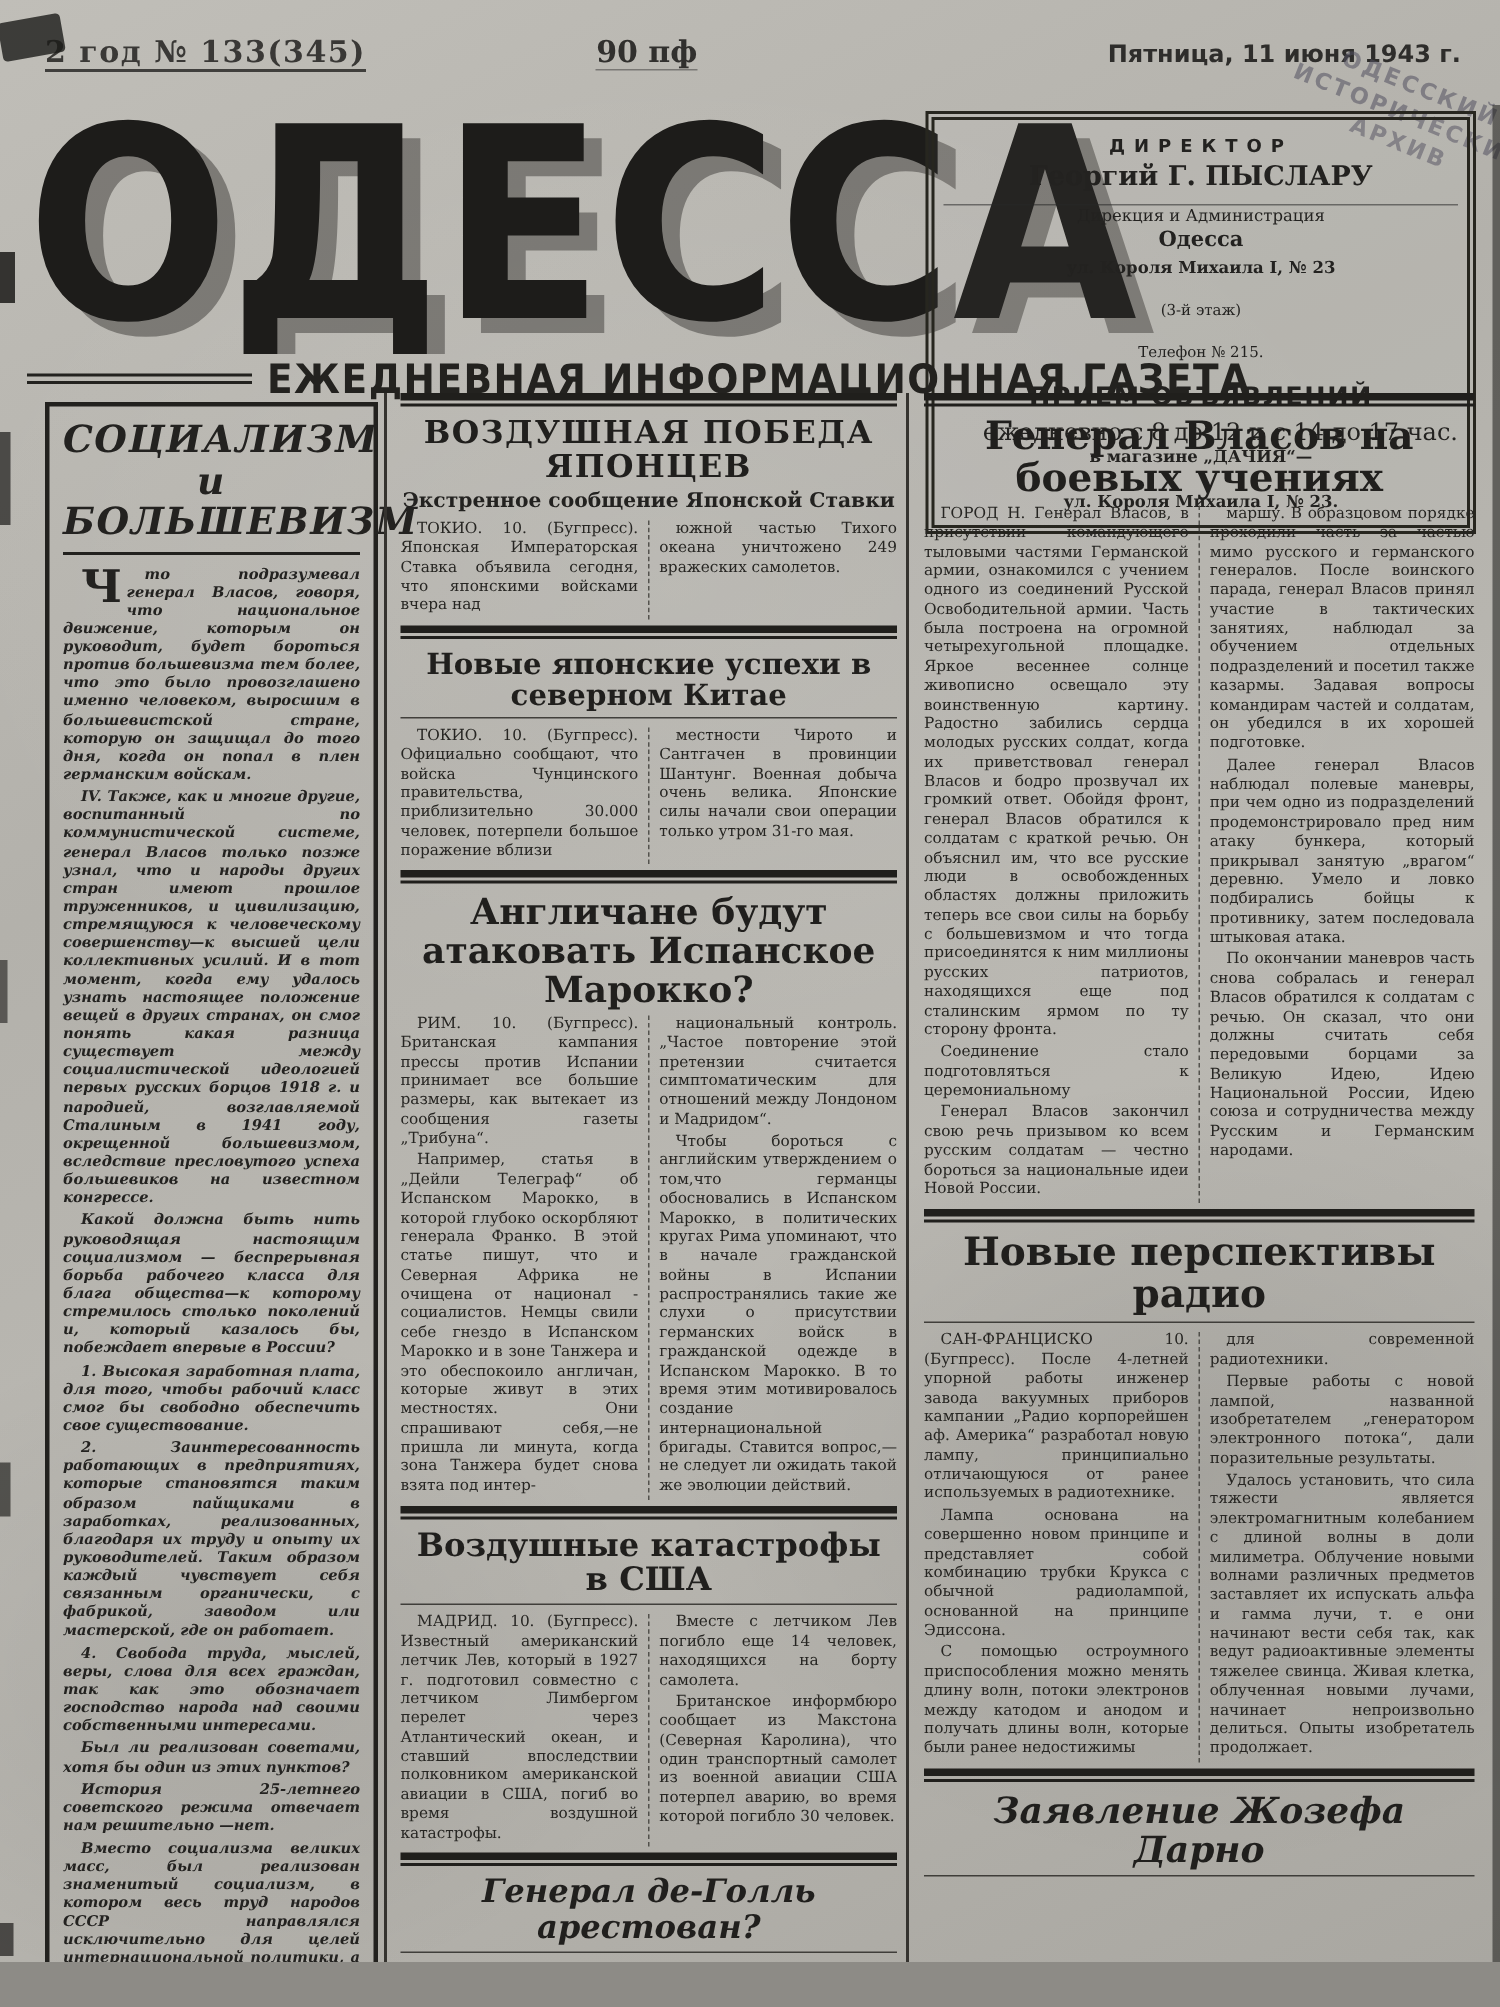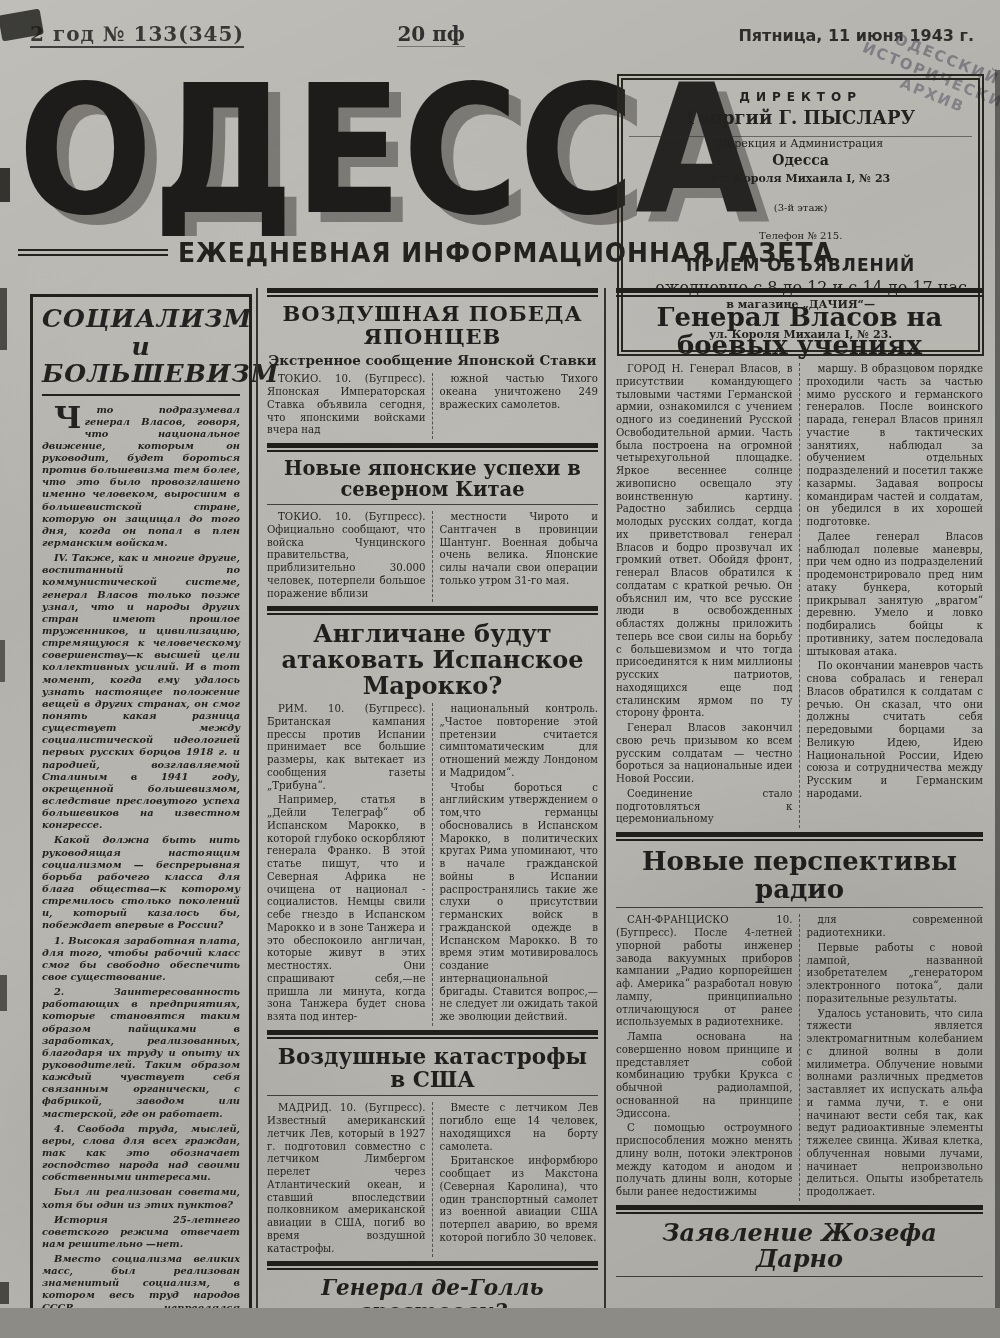--- a/index.html
+++ b/index.html
@@ -43,21 +43,21 @@
   .ib-name { font-weight:bold; font-size:18px; margin-top:3px; padding-bottom:8px; border-bottom:1px solid rgba(40,40,40,.55); white-space:nowrap; }
   .ib-admin { font-weight:normal; font-size:11px; margin-top:0; }
   .ib-city { font-weight:bold; font-size:14px; margin-top:2px; }
   .ib-addr { font-weight:bold; font-size:11px; margin-top:4px; }
   .ib-floor,.ib-phone { font-weight:normal; font-size:10px; margin-top:17px; }
   .ib-ads-title { font-weight:bold; font-size:17px; letter-spacing:1px; margin-top:14px; font-family:"DejaVu Sans","Liberation Sans",sans-serif; }
   .ib-ads1 { font-weight:normal; font-size:16px; margin-top:3px; white-space:nowrap;margin-left:26px; }
   .ib-ads2 { font-weight:bold; font-size:11px; margin-top:1px; }
   .ib-ads3 { font-weight:bold; font-size:11px; margin-top:17px; }
   
-  .cols { position:absolute; top:262px; left:30px; right:15px; bottom:0; display:grid; grid-template-columns:222px 352px 1fr;margin-top:26px; }
+  .cols { position:absolute; top:262px; left:30px; right:15px; bottom:0; display:grid; grid-template-columns:222px 352px 1fr; }
   
   .editorial { border:3px solid #22211e; margin-top:6px; padding:8px 9px 8px; height:fit-content; }
   .ed-title { font-style:italic; font-weight:bold; text-align:center; font-size:25px; line-height:1.1; letter-spacing:1px; padding-bottom:6px; border-bottom:2px solid #22211e; margin-bottom:8px; }
   .ed-body p { font-style:italic; font-weight:bold; font-size:9.8px; line-height:1.24; text-align:justify; text-indent:12px; margin:0 0 3px; }
   .ed-body p:first-child::first-letter { float:left; font-size:30px; line-height:.78; padding:2px 3px 0 0; font-style:normal; }
   
   .col-mid { border-left:2px solid #35332f; padding:0 6px 0 9px; margin-left:4px; }
   .col-right { border-left:2px solid #35332f; padding:0 2px 0 10px; }
   .sep { border-top:5px solid #201f1c; border-bottom:2px solid #201f1c; height:9px; margin:4px 0 6px; }
   .sep.first { margin-top:0; }
@@ -85,21 +85,21 @@
   .sm-l5 { top:1282px; left:0; width:9px; height:22px; opacity:.7; }
   .sm-r  { top:70px; right:0; width:5px; height:1268px; opacity:.55; }
 </style>
 </head>
 <body>
 
 <div class="page">
 
   <div class="strip">
     <span class="issue">2 год № 133(345)</span>
-    <span class="price">20 пф</span>
+    <span class="price">90 пф</span>
     <span class="date">Пятница, 11 июня 1943 г.</span>
   </div>
   <div class="stamp">
     <div>Одесский исторический</div>
     <div>архив</div>
   </div>
 
   <div class="mast-row">
     <div class="mast-left">
       <svg class="mast-svg" viewBox="0 0 752 172">
@@ -219,22 +219,22 @@
     </section>
 
     <section class="col-right">
       <div class="sep first"></div>
 
       <article class="art">
         <h2 class="hl h26">Генерал Власов на боевых учениях</h2>
         <div class="body2">
           <div class="c">
               <p>ГОРОД Н. Генерал Власов, в присутствии командующего тыловыми частями Германской армии, ознакомился с учением одного из соединений Русской Освободительной армии. Часть была построена на огромной четырехугольной площадке. Яркое весеннее солнце живописно освещало эту воинственную картину. Радостно забились сердца молодых русских солдат, когда их приветствовал генерал Власов и бодро прозвучал их громкий ответ. Обойдя фронт, генерал Власов обратился к солдатам с краткой речью. Он объяснил им, что все русские люди в освобожденных областях должны приложить теперь все свои силы на борьбу с большевизмом и что тогда присоединятся к ним миллионы русских патриотов, находящихся еще под сталинским ярмом по ту сторону фронта.</p>
+              <p>Соединение стало подготовляться к церемониальному</p>
               <p>Генерал Власов закончил свою речь призывом ко всем русским солдатам — честно бороться за национальные идеи Новой России.</p>
-              <p>Соединение стало подготовляться к церемониальному</p>
             </div>
           <div class="c">
               <p>маршу. В образцовом порядке проходили часть за частью мимо русского и германского генералов. После воинского парада, генерал Власов принял участие в тактических занятиях, наблюдал за обучением отдельных подразделений и посетил также казармы. Задавая вопросы командирам частей и солдатам, он убедился в их хорошей подготовке.</p>
               <p>Далее генерал Власов наблюдал полевые маневры, при чем одно из подразделений продемонстрировало пред ним атаку бункера, который прикрывал занятую „врагом“ деревню. Умело и ловко подбирались бойцы к противнику, затем последовала штыковая атака.</p>
               <p>По окончании маневров часть снова собралась и генерал Власов обратился к солдатам с речью. Он сказал, что они должны считать себя передовыми борцами за Великую Идею, Идею Национальной России, Идею союза и сотрудничества между Русским и Германским народами.</p>
             </div>
         </div>
       </article>
 
       <div class="sep"></div>

